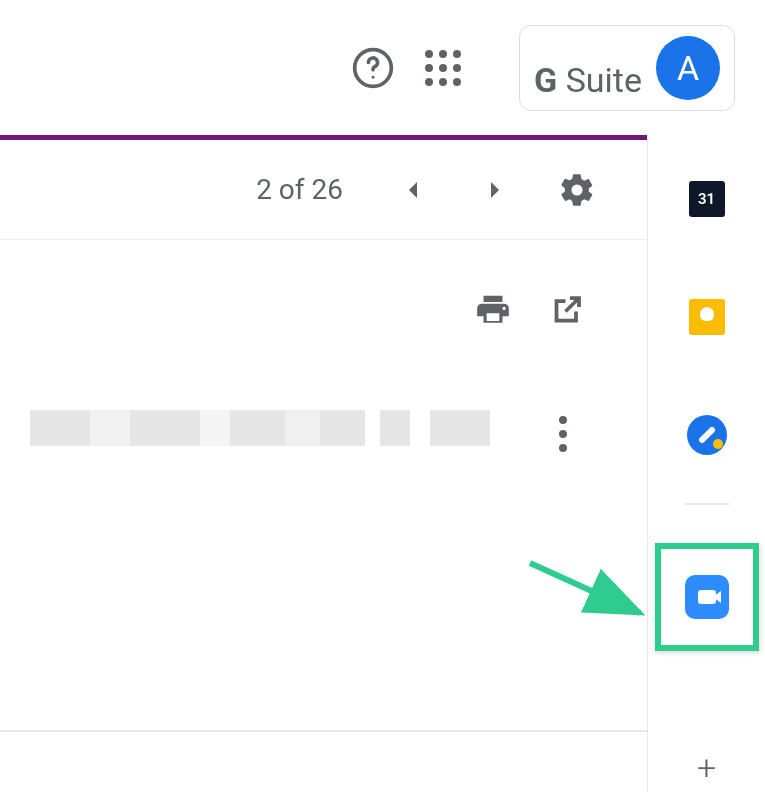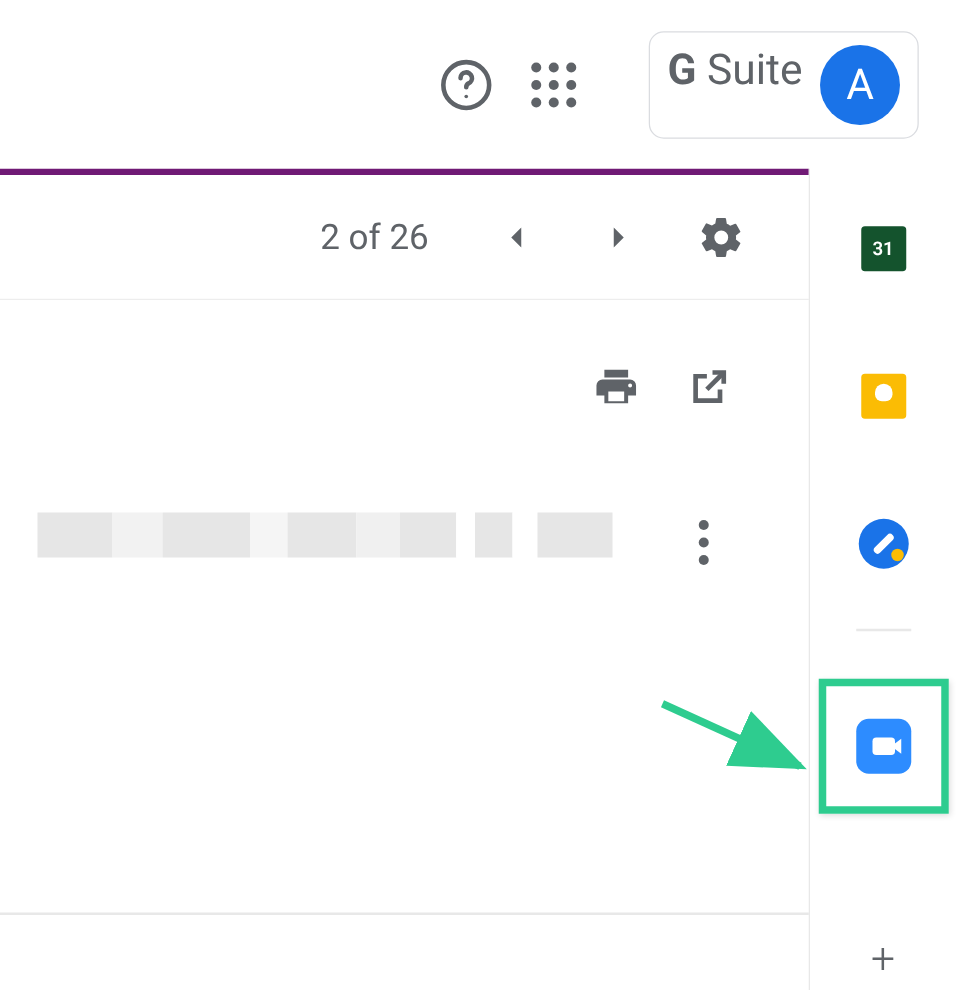--- a/index.html
+++ b/index.html
@@ -36,21 +36,21 @@
       gap: 6px;
     }
     .apps-grid-icon .dot {
       width: 8px;
       height: 8px;
       background: #5f6368;
       border-radius: 50%;
     }
     .account-chip {
       display: flex;
-      align-items: flex-start;
+      align-items: flex-end;
       gap: 14px;
       border: 1px solid #dadce0;
       border-radius: 12px;
       padding: 10px 14px;
       cursor: pointer;
       margin-left: 28px;
     }
     .gsuite-text {
       font-size: 34px;
       color: #5f6368;
@@ -167,21 +167,21 @@
       width: 40px;
       height: 40px;
       display: flex;
       align-items: center;
       justify-content: center;
       cursor: pointer;
     }
     .calendar-icon {
       width: 36px;
       height: 36px;
-      background: #14532d;
+      background: #0f172a;
       border-radius: 3px;
       color: #fff;
       font-size: 15px;
       font-weight: 600;
       display: flex;
       align-items: center;
       justify-content: center;
       position: relative;
     }
     .keep-icon {

